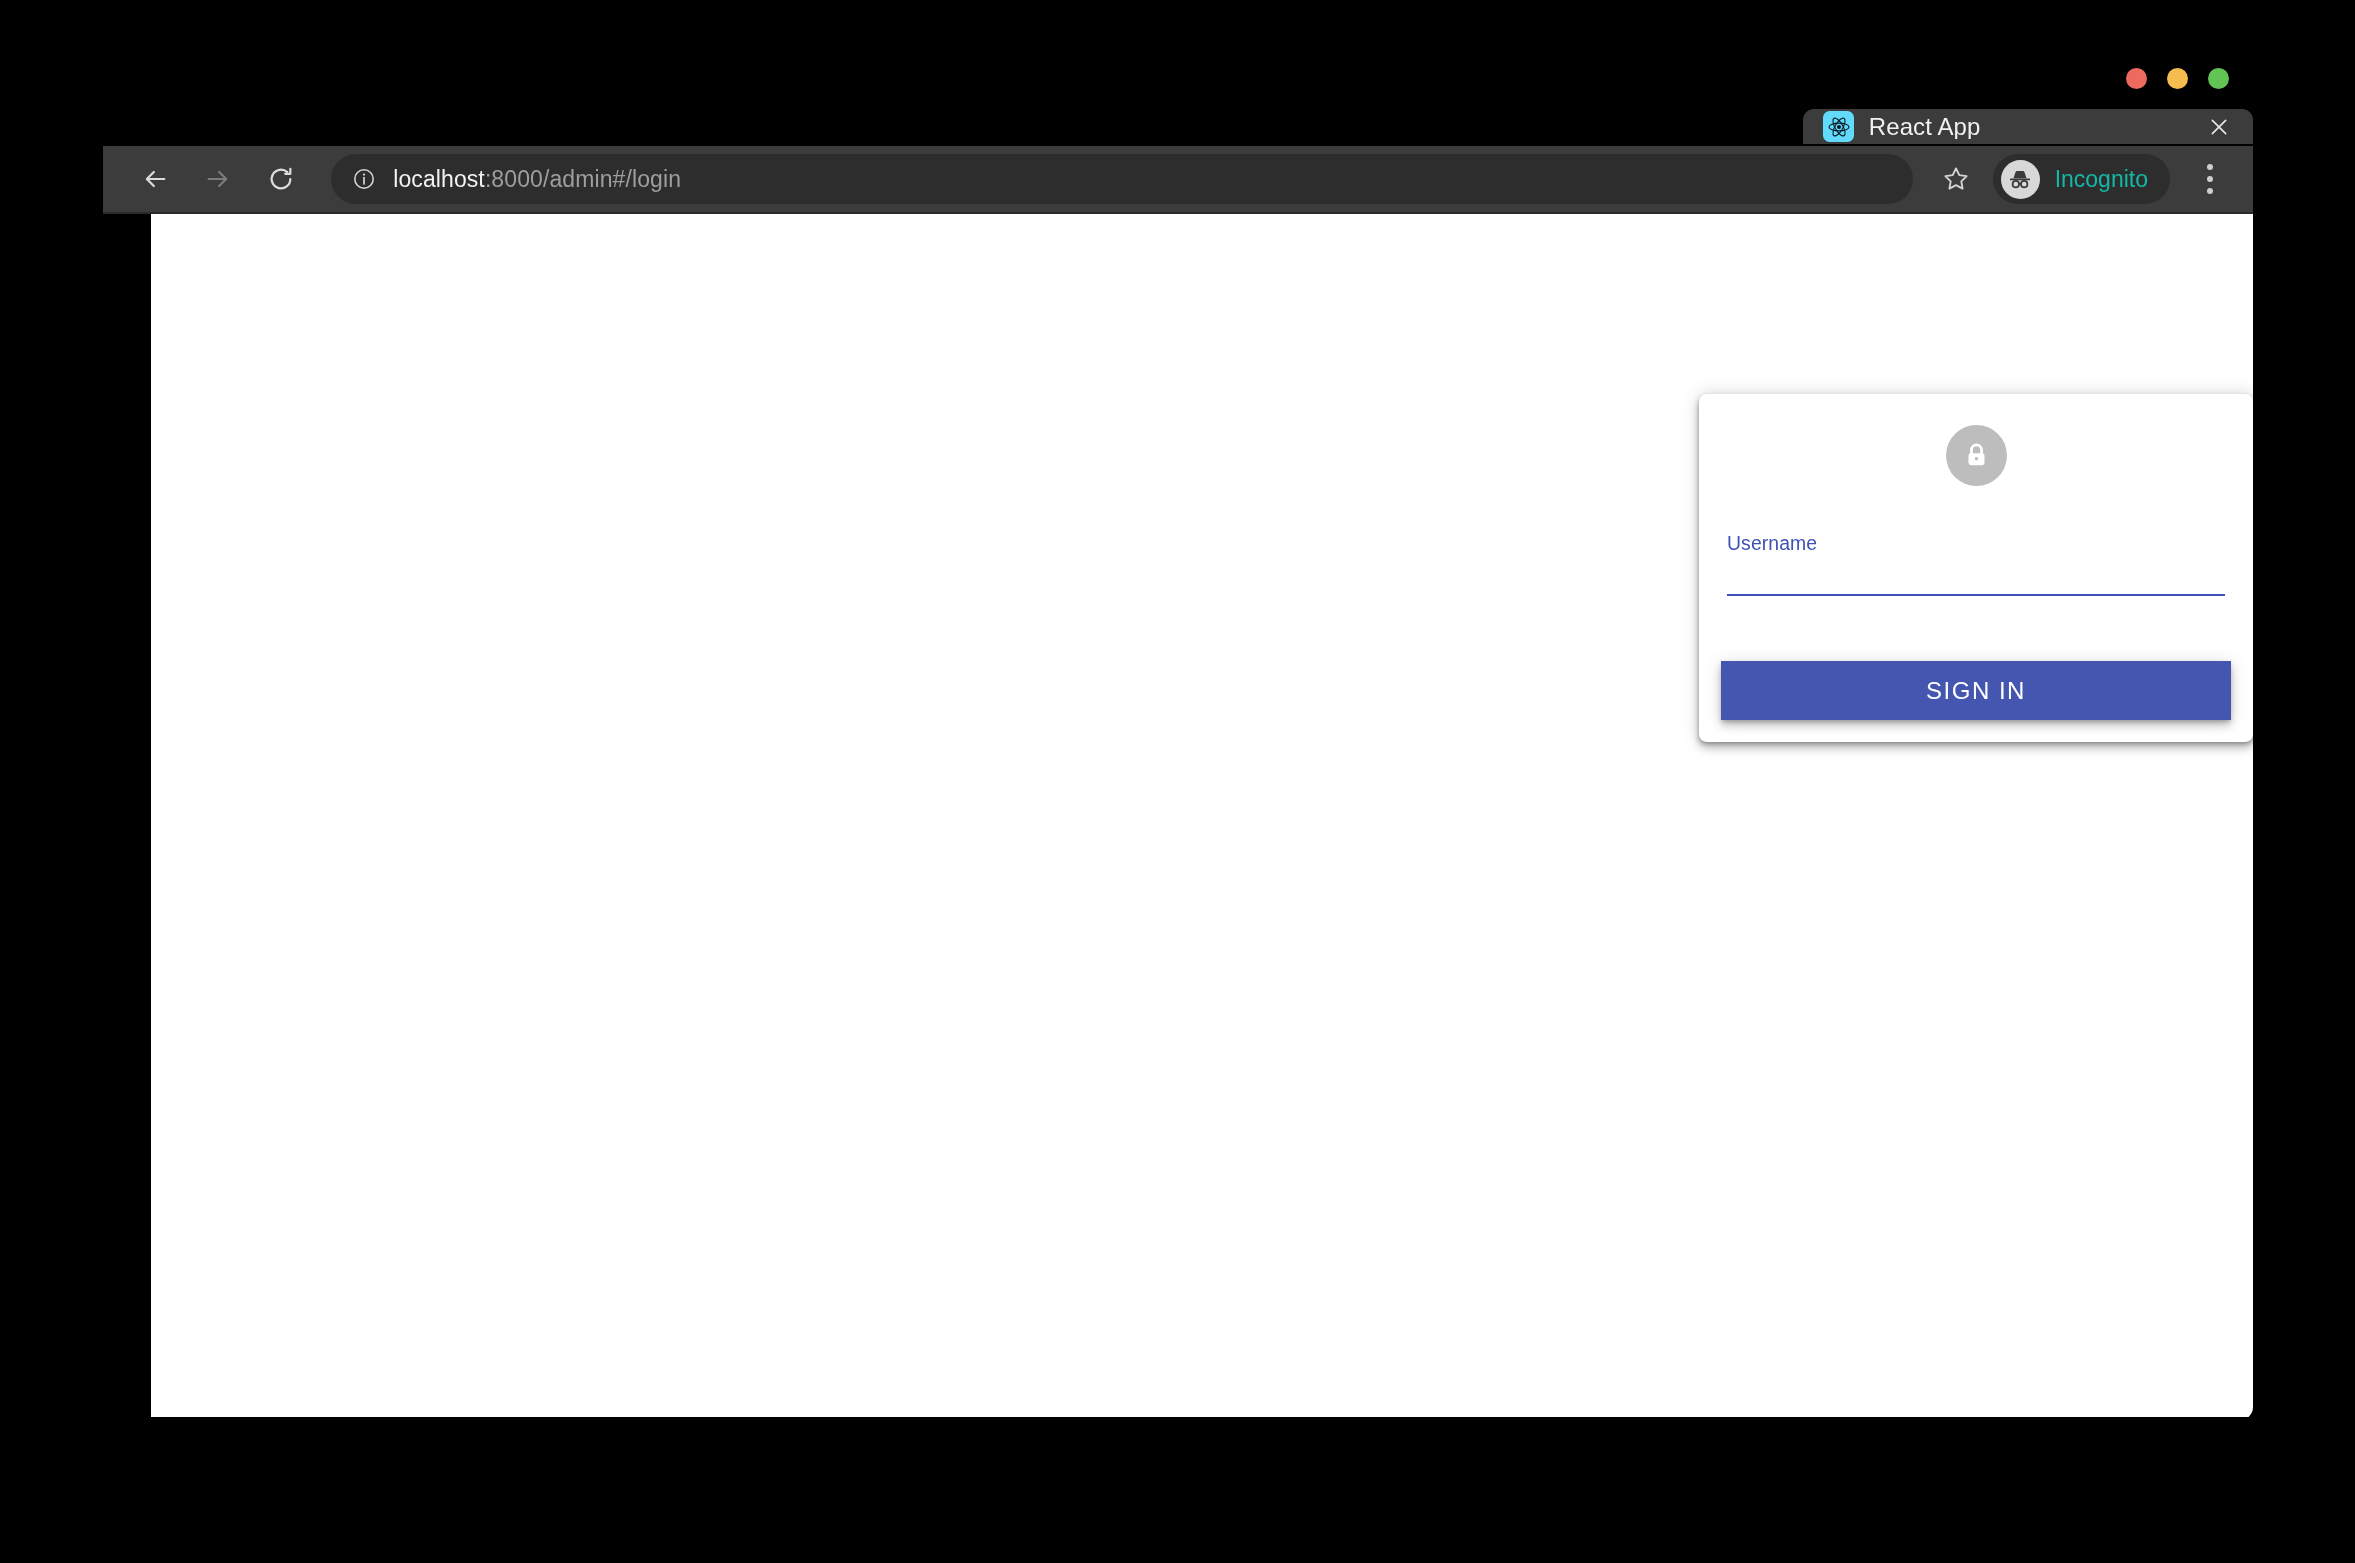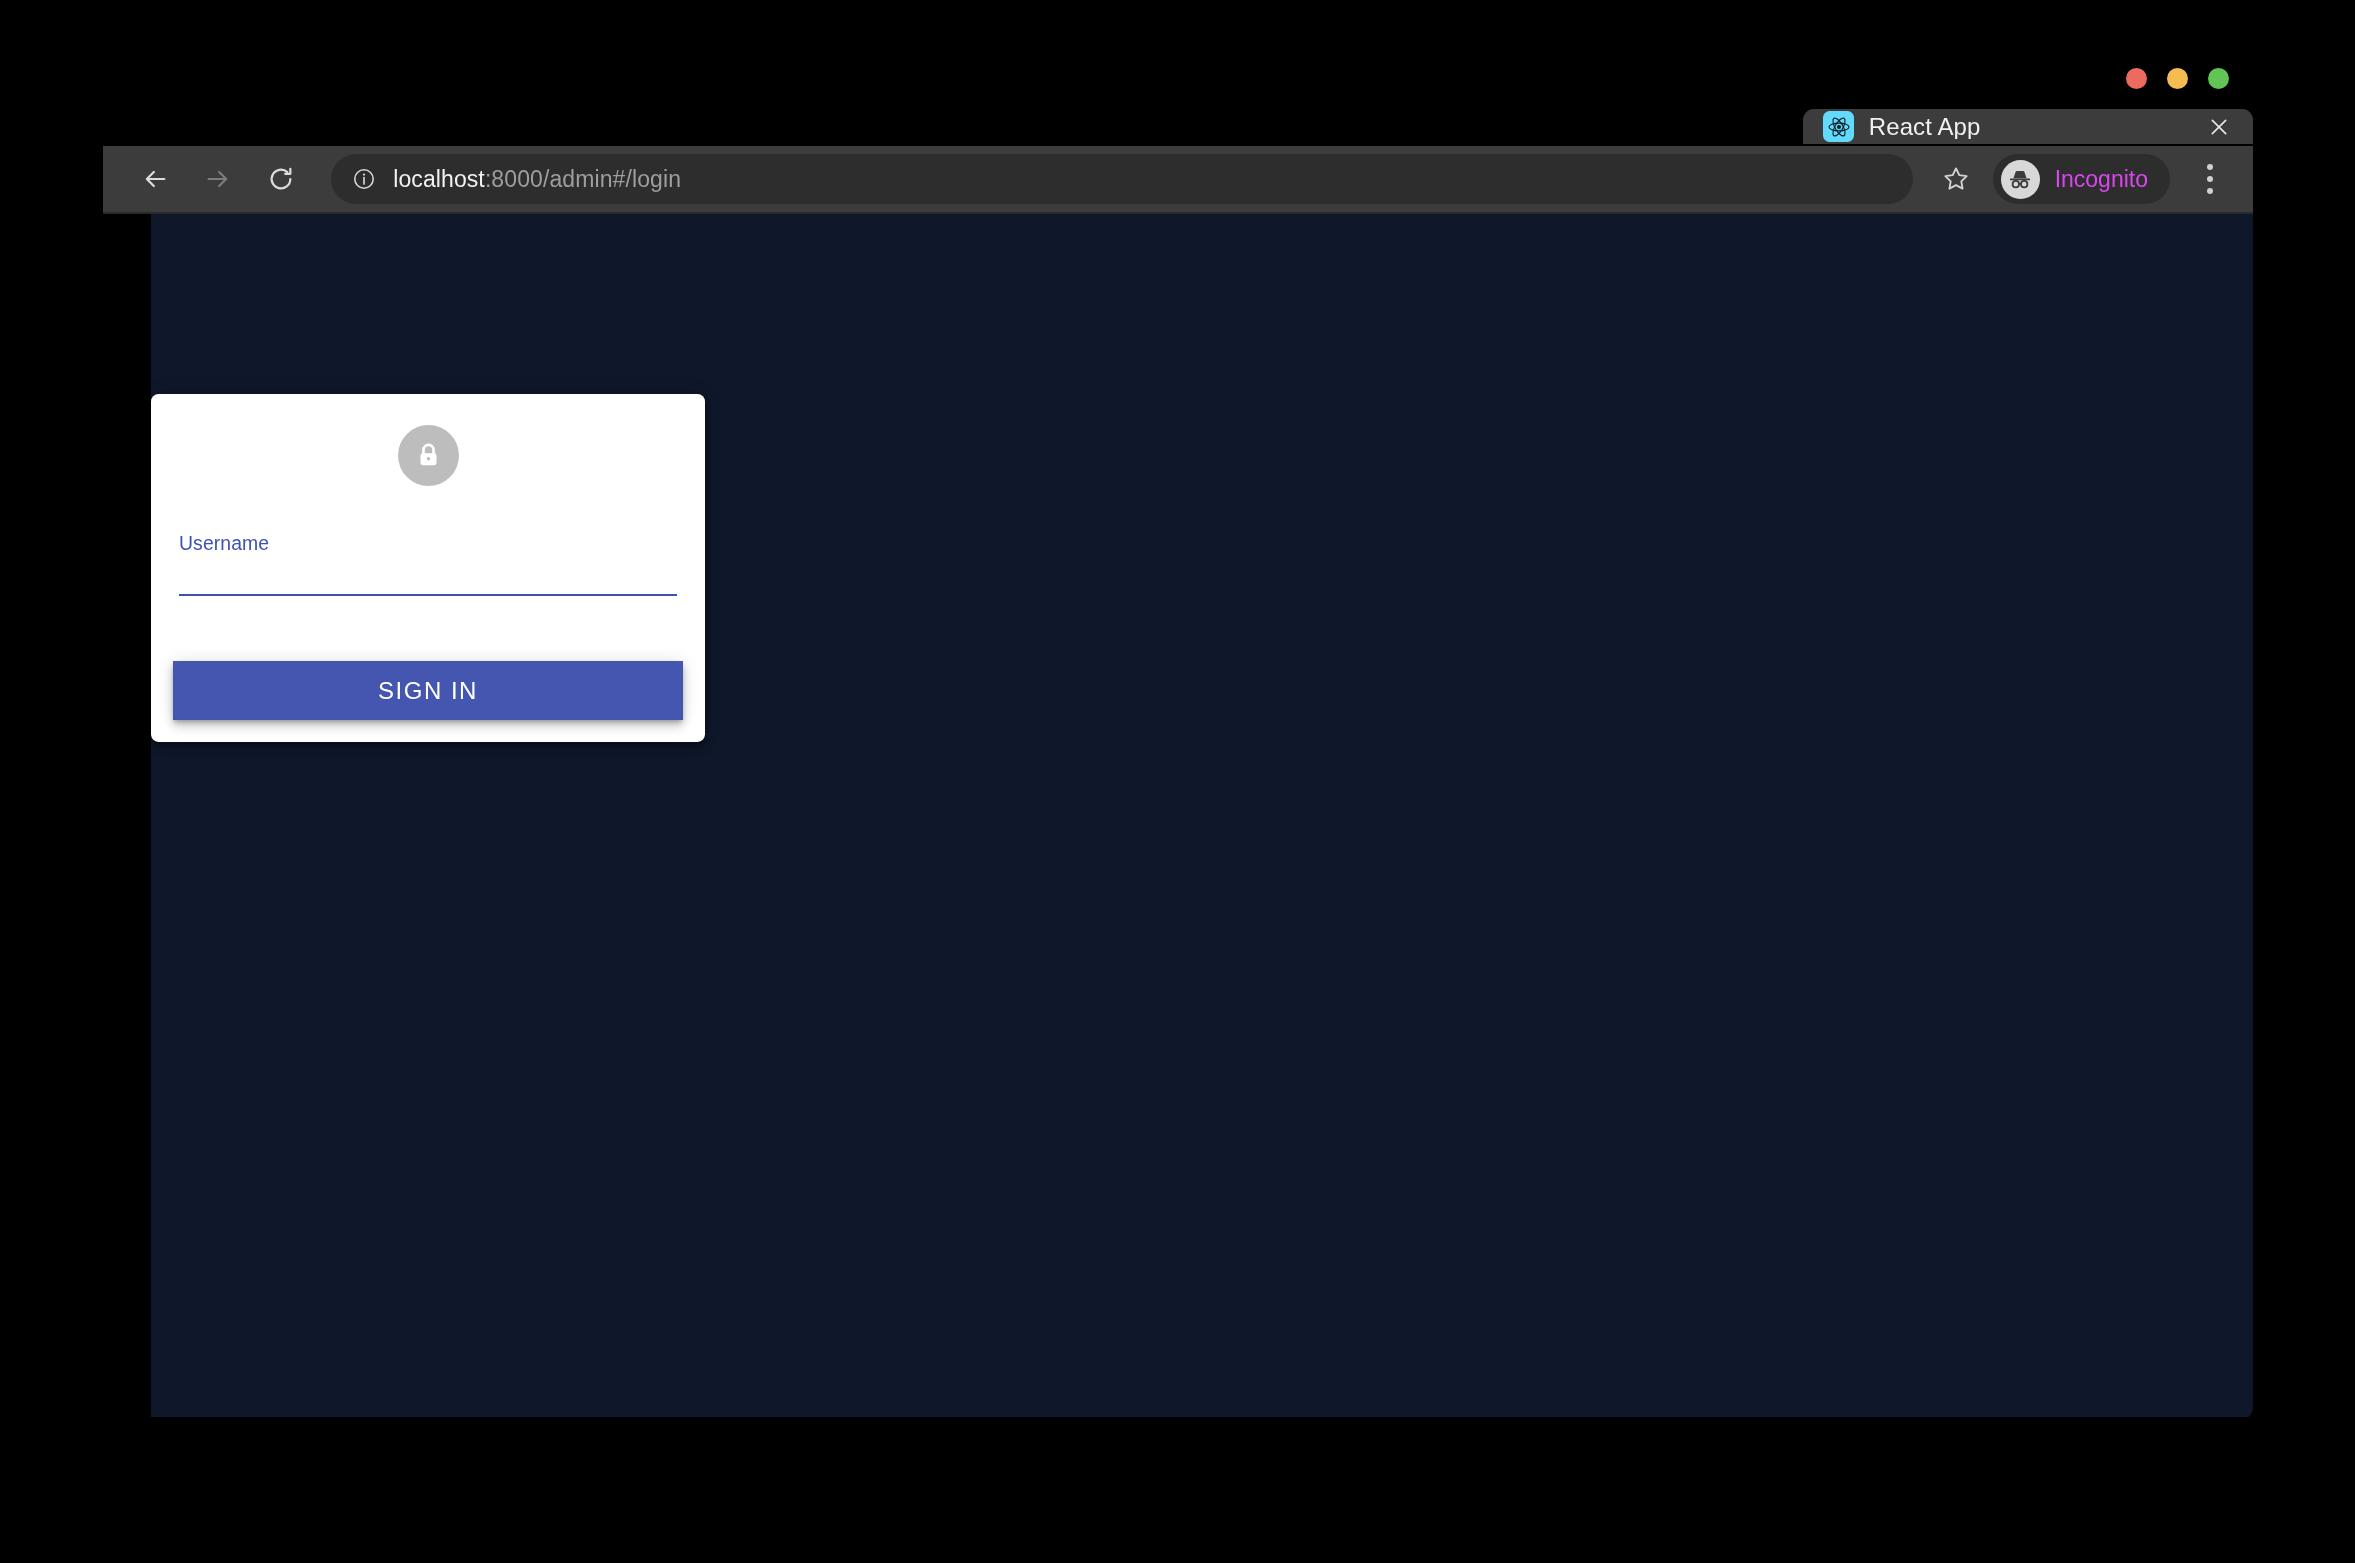--- a/index.html
+++ b/index.html
@@ -190,21 +190,21 @@
   }
   .incognito-avatar {
     width: 39px; height: 39px;
     border-radius: 50%;
     background: #d8d8d8;
     display: flex; align-items: center; justify-content: center;
     flex: 0 0 auto;
   }
   .incognito-avatar svg { display: block; }
   .incognito-label {
-    color: #d946ef;
+    color: #14b8a6;
     font-size: 23px;
     white-space: nowrap;
   }
 
   .menu-btn {
     width: 46px; height: 52px;
     display: flex; flex-direction: column;
     align-items: center; justify-content: center;
     gap: 5.5px;
     flex: 0 0 auto;
@@ -216,24 +216,24 @@
     display: block;
   }
 
   
   .viewport {
     position: relative;
     height: calc(100% - 78px - 71px);
     background:
       radial-gradient(ellipse 92% 85% at 50% 66%,
         #202croot 0%, #1e2455 0%, #141a46 38%, #0a0e33 66%, #02062c 100%);
-    background-color: #0f172a;
+    background-color: #ffffff;
     display: flex;
     align-items: flex-start;
-    justify-content: flex-start;
+    justify-content: flex-end;
     overflow: hidden;
     margin-left: 48px;
   }
 
   
   .login-card {
     width: 554px;
     margin-top: 180px;
     background: #ffffff;
     border-radius: 7.4px;

